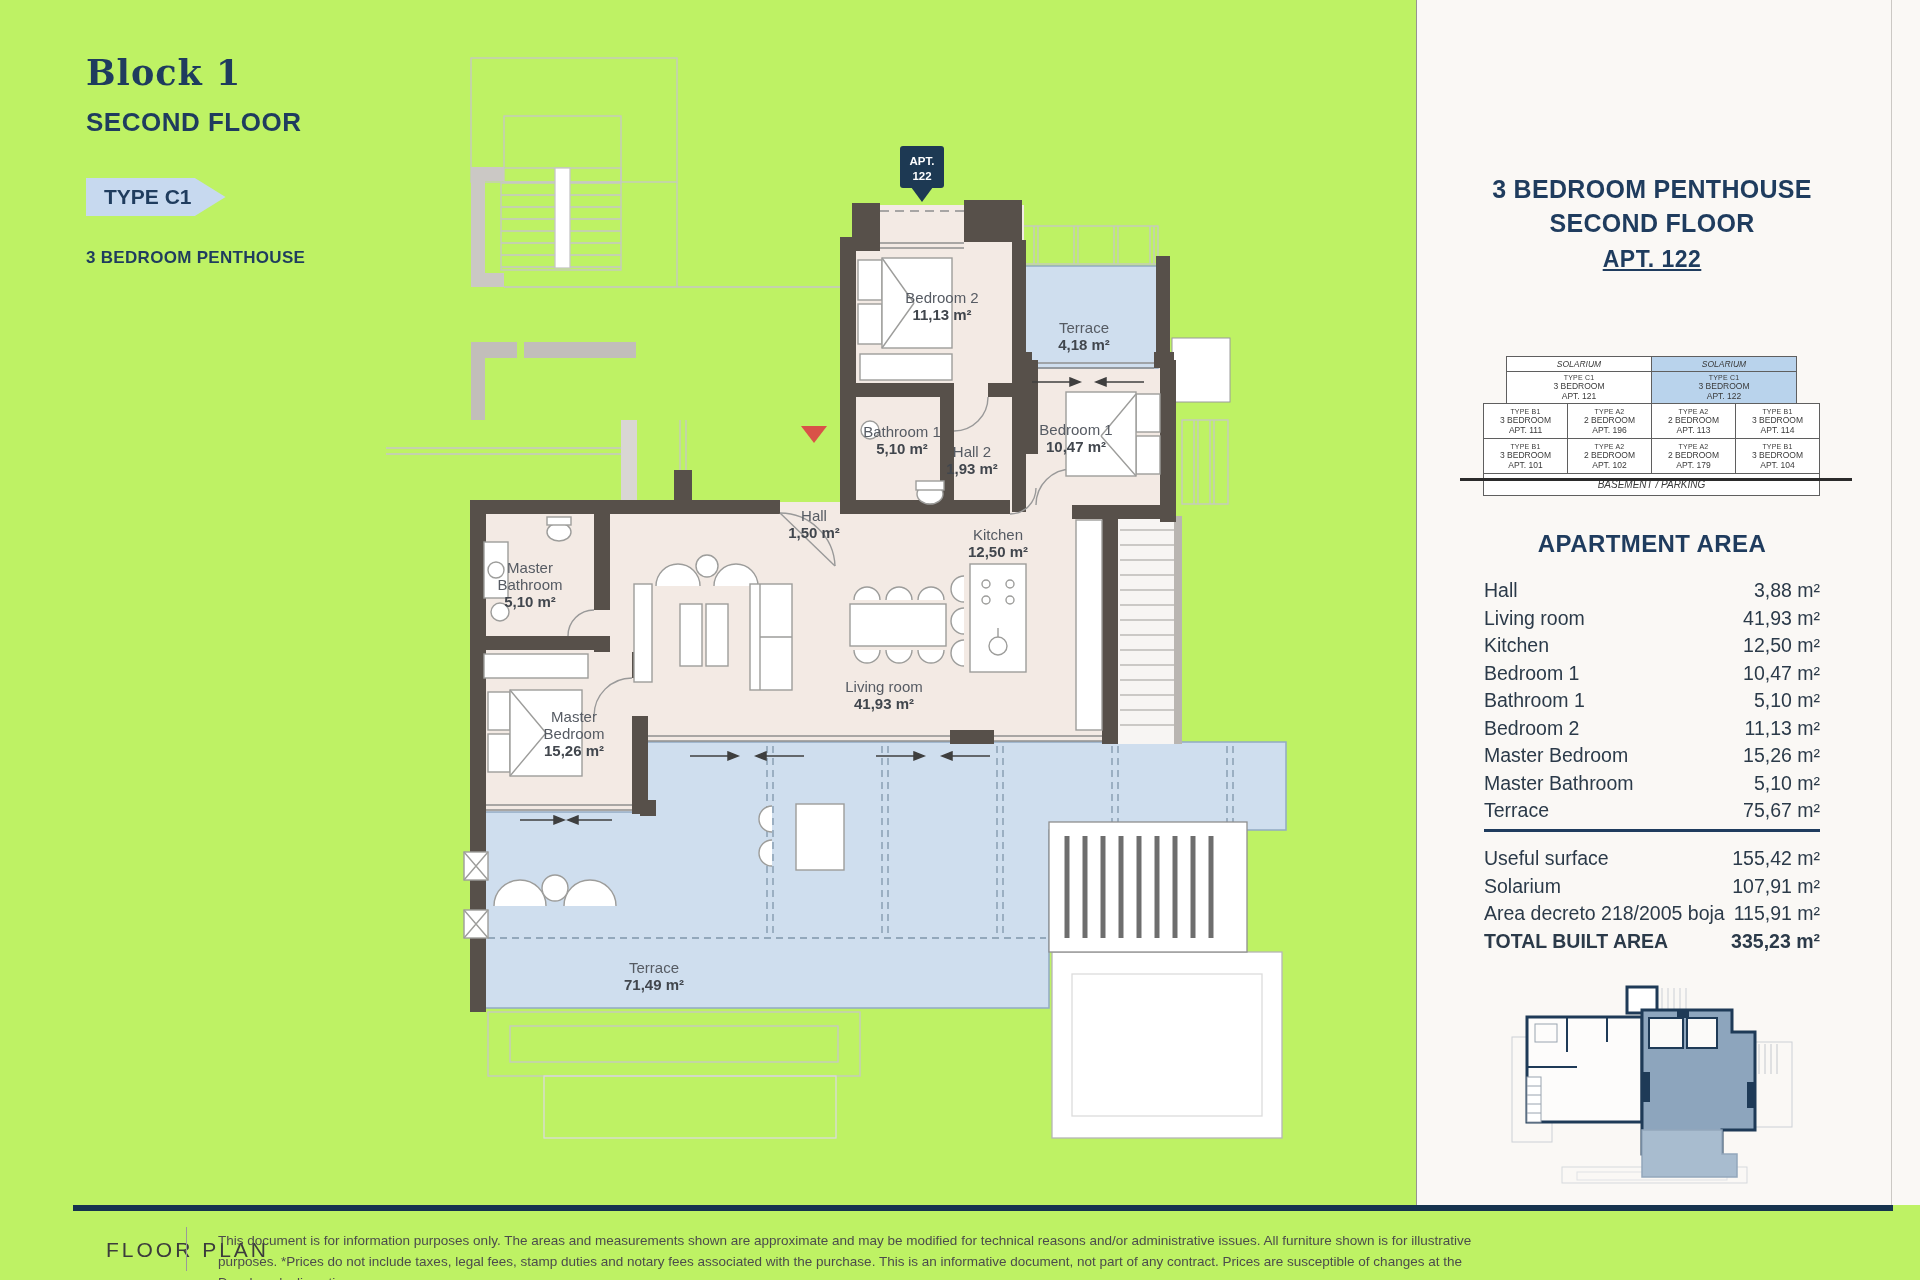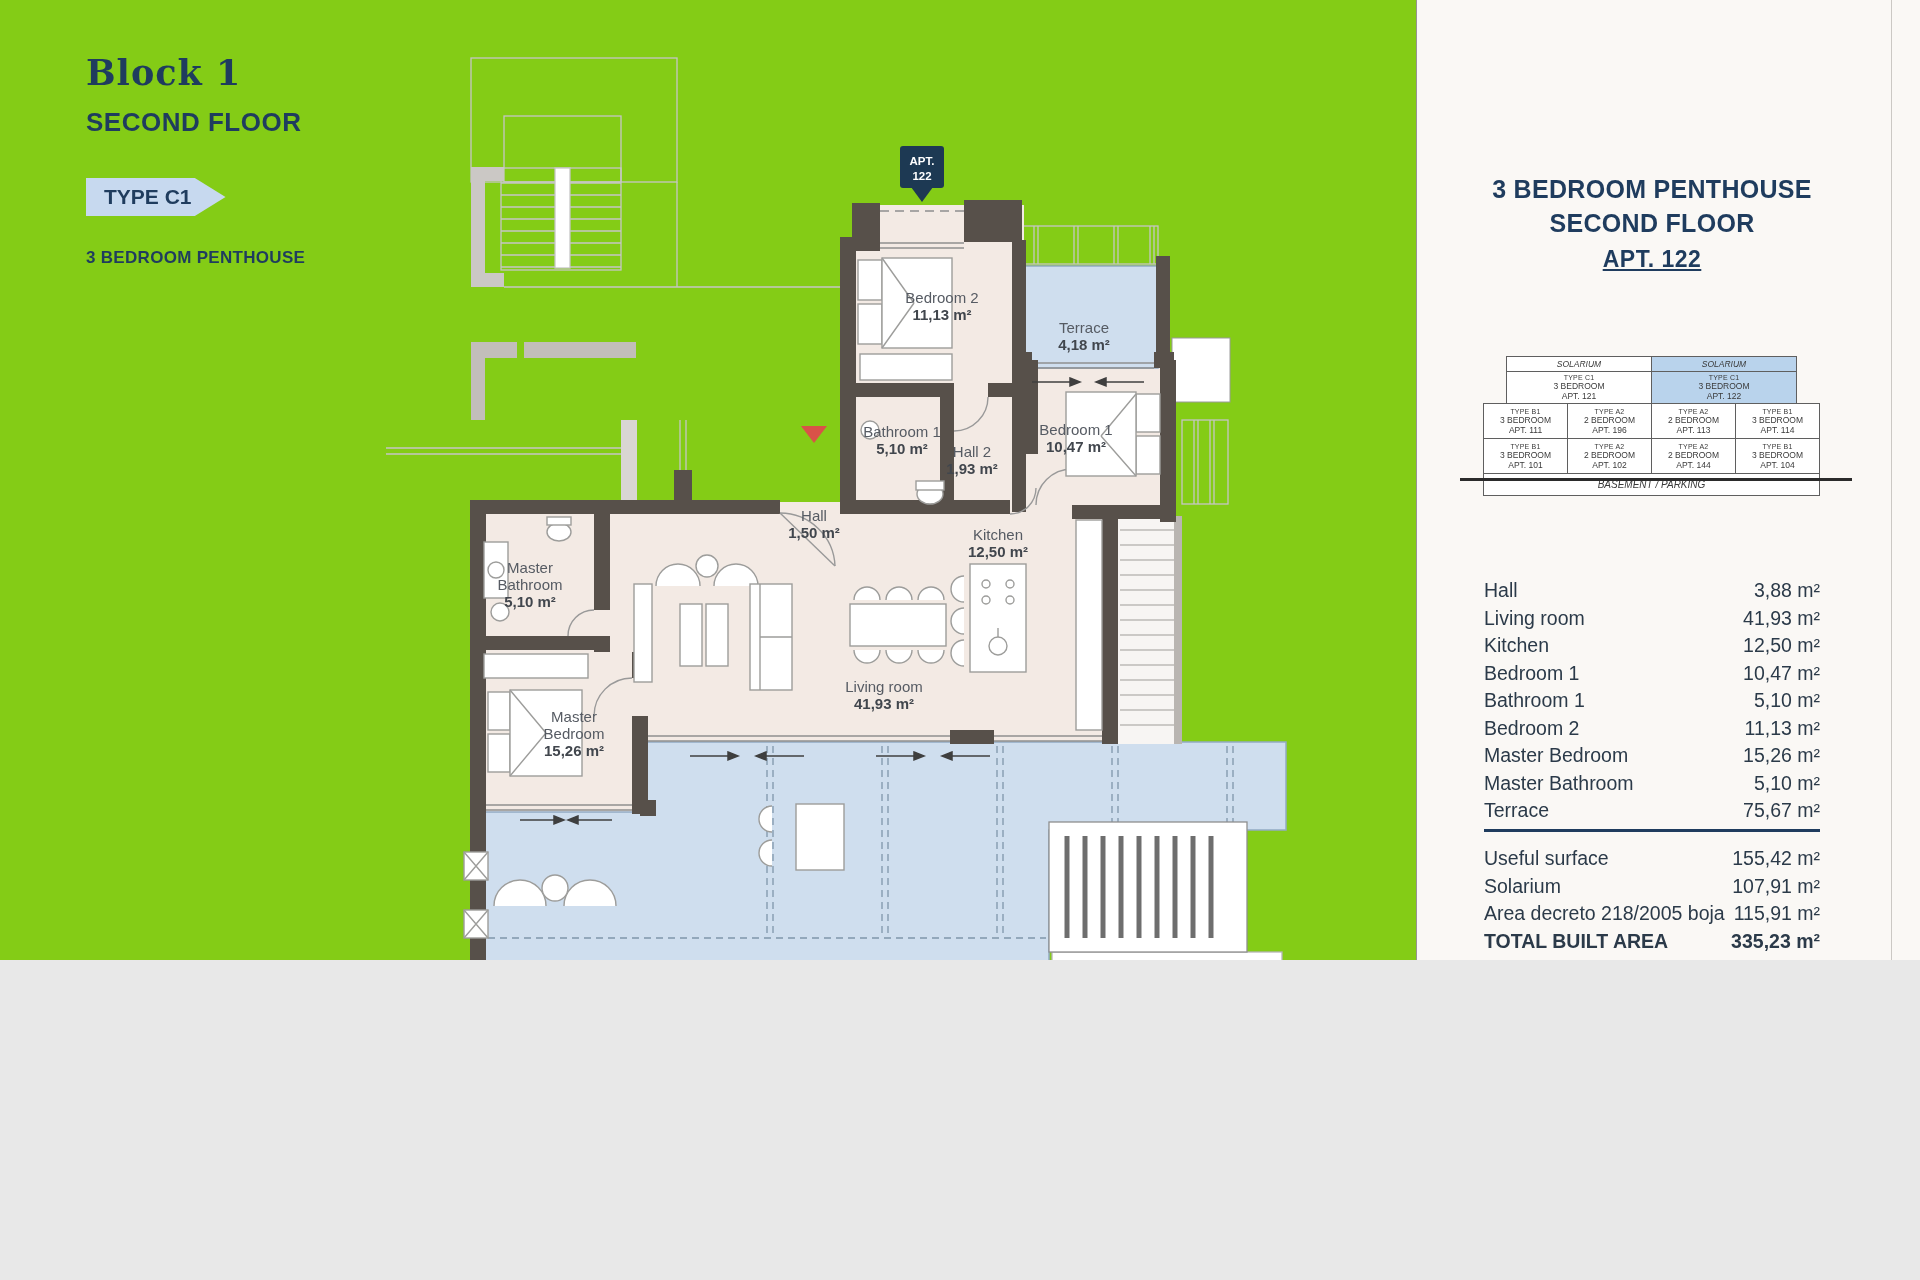--- a/index.html
+++ b/index.html
@@ -1,16 +1,16 @@
 <!DOCTYPE html>
 <html><head>
 <meta charset="utf-8">
 <style>
   html,body{margin:0;padding:0;background:#e8e8e8;}
-  #page{position:relative;width:1920px;height:960px;background:#84cc16;overflow:hidden;
+  #page{position:relative;width:1920px;height:1280px;background:#bef264;overflow:hidden;
         font-family:"Liberation Sans",sans-serif;}
 
   
   .hdr{position:absolute;left:86px;top:52px;color:#1f3c5e;}
   .hdr .block{font-family:"DejaVu Serif",serif;font-weight:700;font-size:35px;letter-spacing:1px;}
   .hdr .floor{font-weight:700;font-size:26px;letter-spacing:.5px;margin-top:14px;}
   .type-badge{position:absolute;left:86px;top:178px;height:38px;padding:0 34px 0 18px;
       background:#c7d9ef;color:#1f3c5e;font-weight:700;font-size:21px;line-height:38px;
       clip-path:polygon(0 0,78% 0,100% 50%,78% 100%,0 100%);}
   .hdr-sub{position:absolute;left:86px;top:248px;color:#1f3c5e;font-weight:700;font-size:17px;letter-spacing:.3px;}
@@ -441,34 +441,35 @@
           <div class="t3">APT. 101</div>
         </div>
         <div class="stk-cell">
           <div class="t1">TYPE A2</div>
           <div class="t2">2 BEDROOM</div>
           <div class="t3">APT. 102</div>
         </div>
         <div class="stk-cell">
           <div class="t1">TYPE A2</div>
           <div class="t2">2 BEDROOM</div>
-          <div class="t3">APT. 144</div>
+          <div class="t3">APT. 179</div>
         </div>
         <div class="stk-cell">
           <div class="t1">TYPE B1</div>
           <div class="t2">3 BEDROOM</div>
           <div class="t3">APT. 104</div>
         </div>
       </div>
       <div class="stk-line"></div>
       <div class="stk-row row-base">
         <div class="stk-cell">BASEMENT / PARKING</div>
       </div>
     </div>
 
+    <div class="sb-areahead">APARTMENT AREA</div>
 
     <div class="area-list">
       <div class="area-row">
         <span>Hall</span>
           <span>3,88 m²</span>
       </div>
       <div class="area-row">
         <span>Living room</span>
           <span>41,93 m²</span>
       </div>

